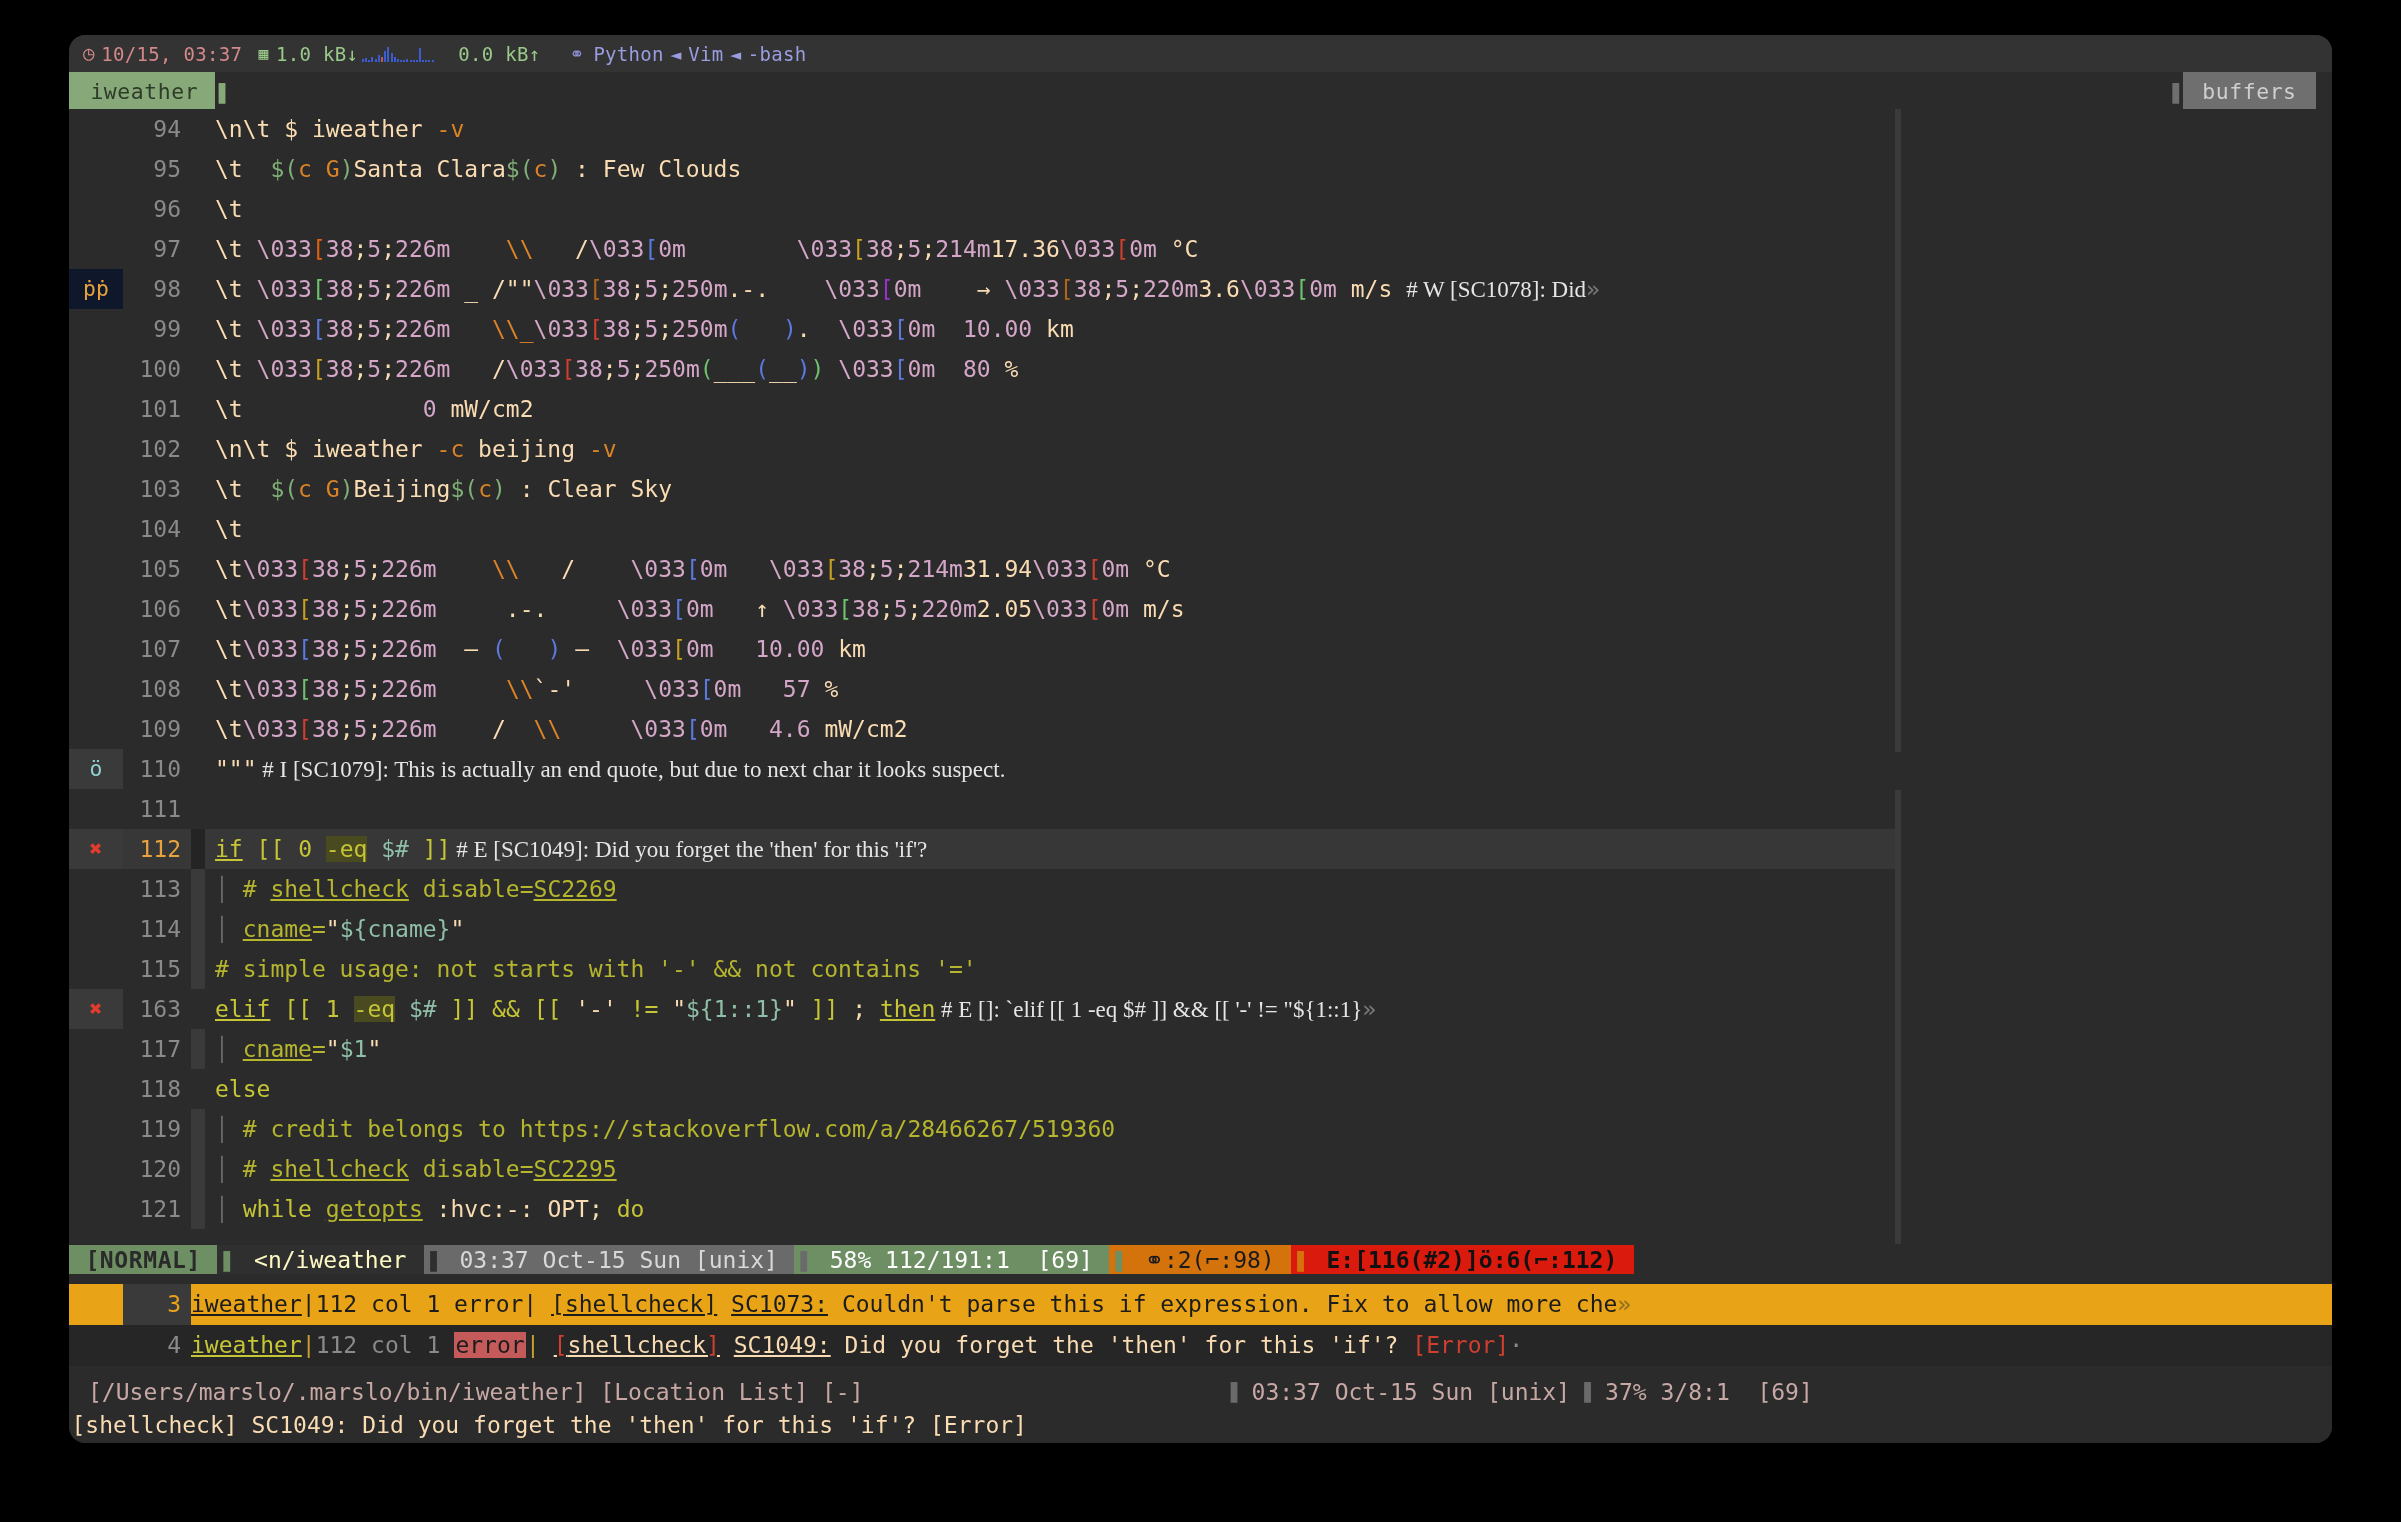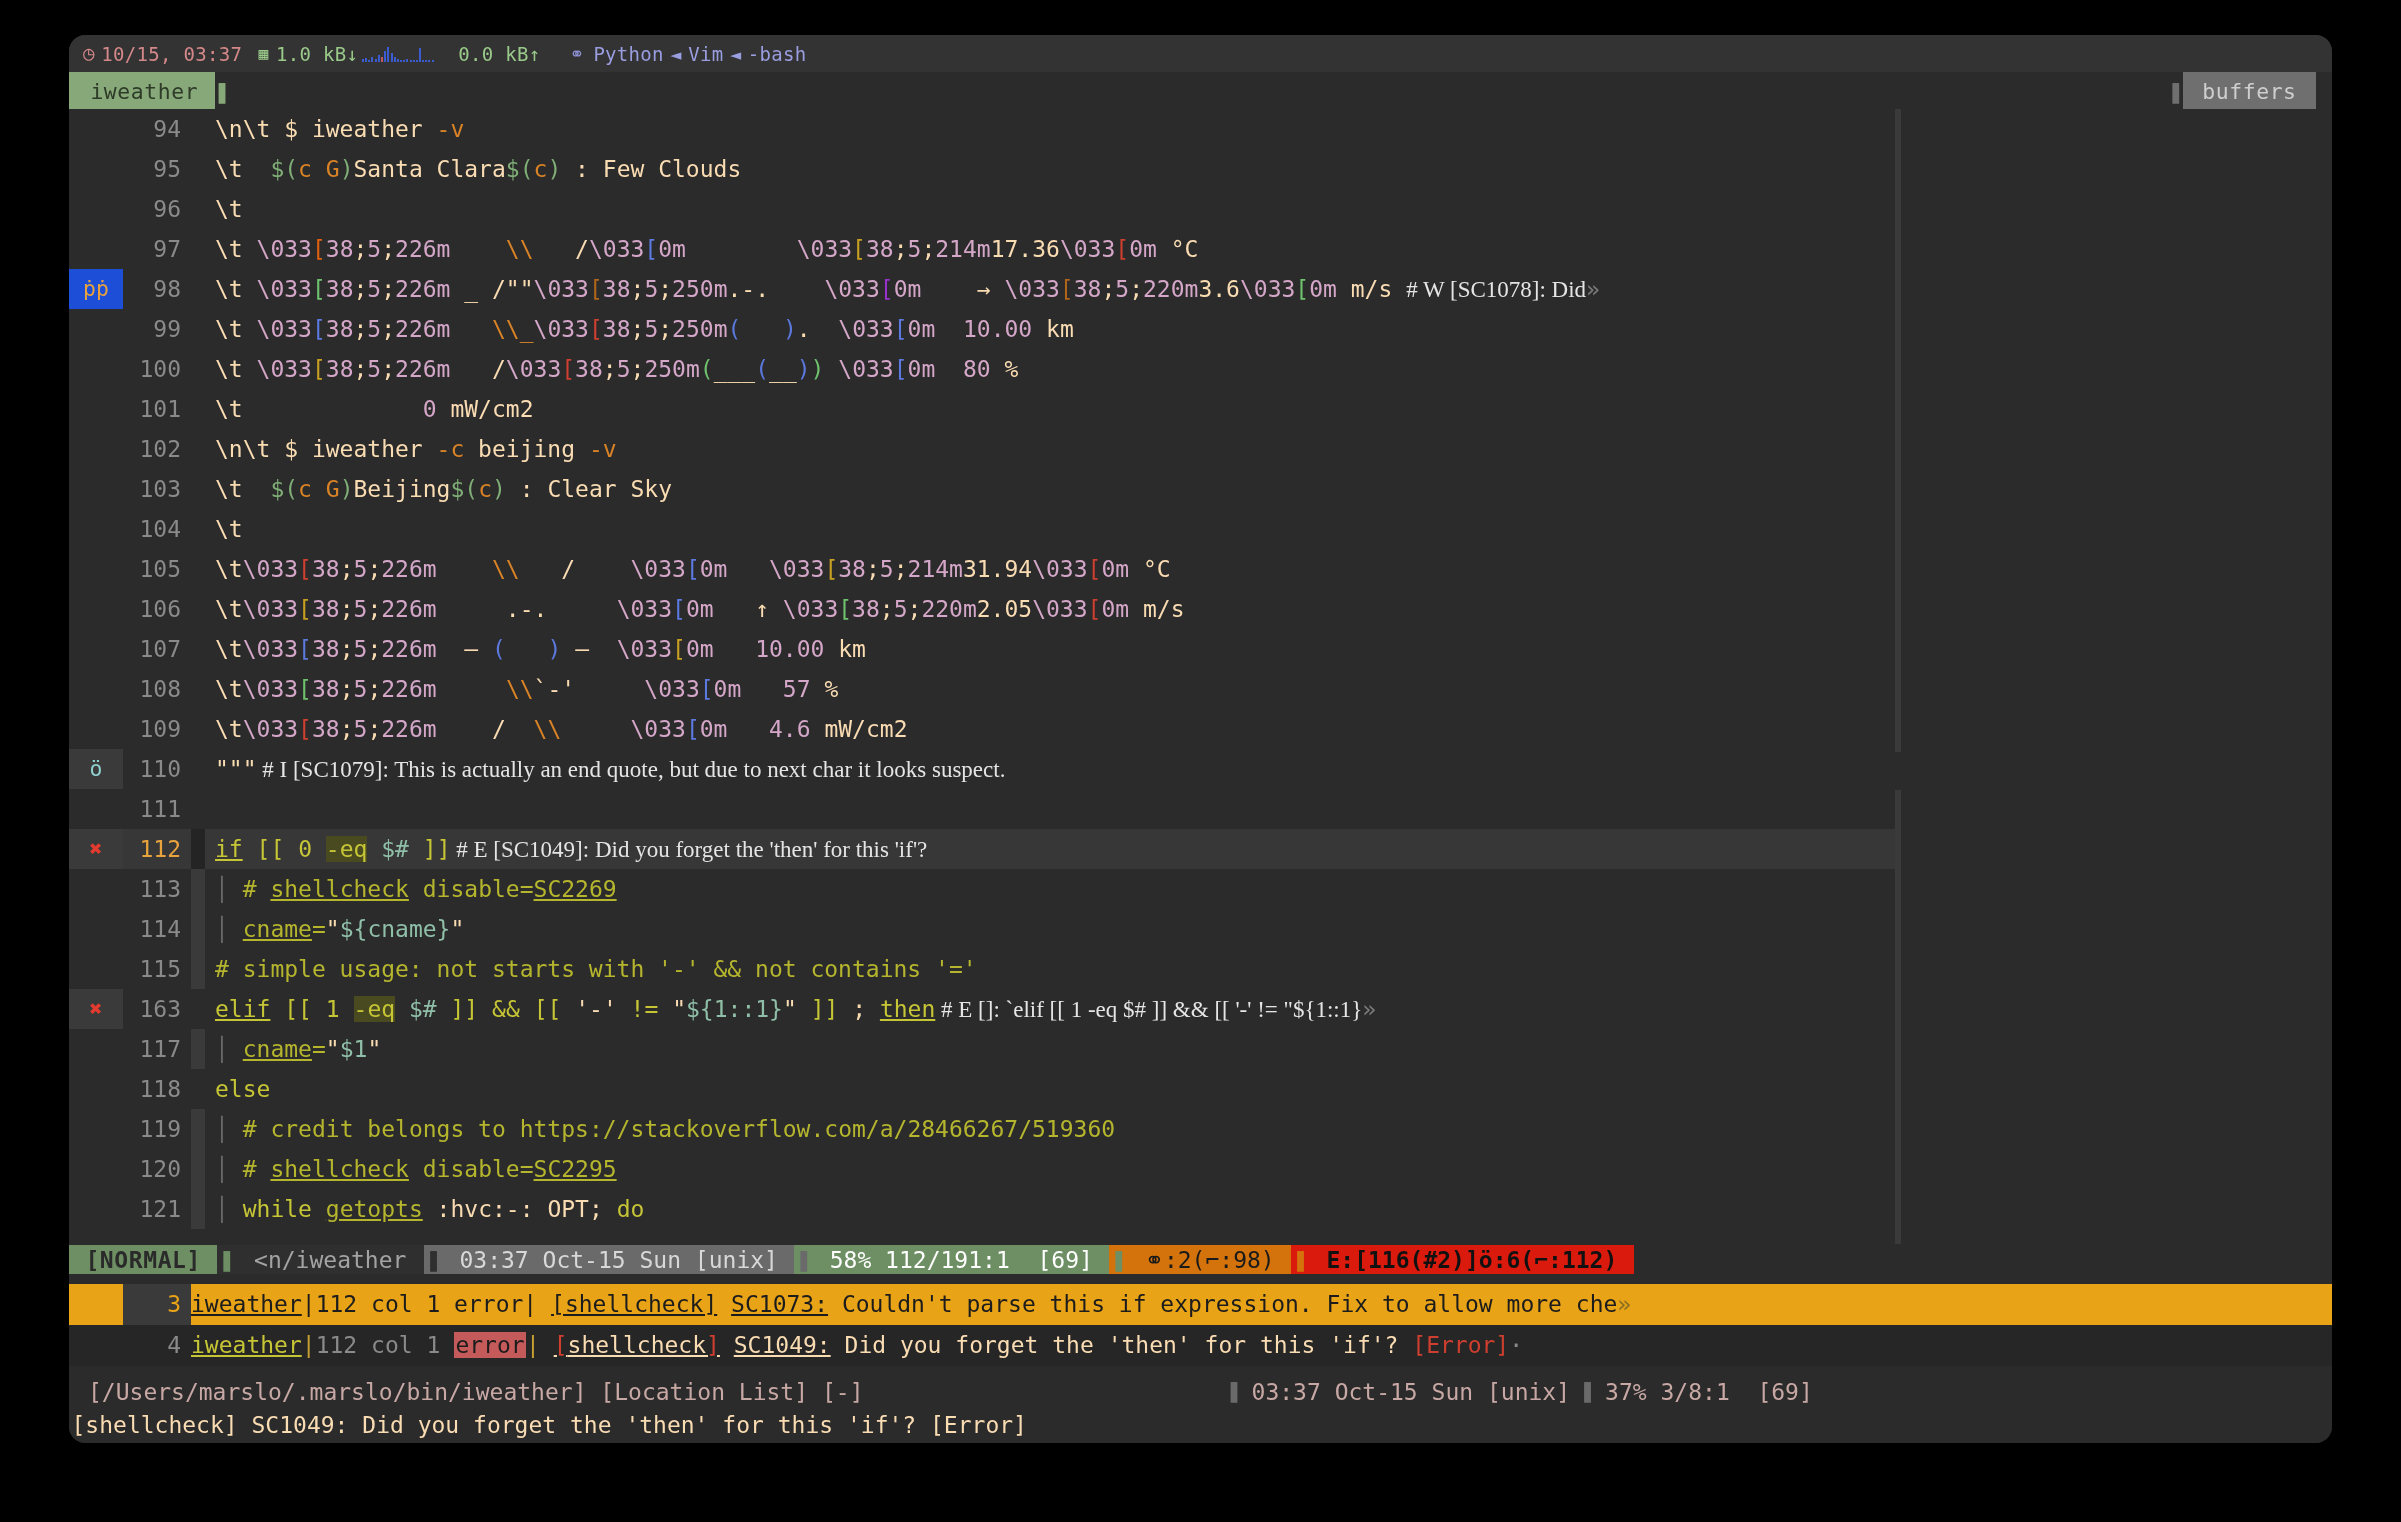--- a/index.html
+++ b/index.html
@@ -143,21 +143,21 @@
     line-height: 40px;
   }
   .line.cursorline { background: #373737; }
   .sign {
     width: 54px;
     flex: 0 0 54px;
     text-align: center;
     font-size: 21.4px;
     color: #cfcfcf;
   }
-  .sign.warn { color: #e8a33d; background: #1d4ed8; }
+  .sign.warn { color: #e8a33d; background: #0f172a; }
   .sign.info { color: #8fd0cf; background: #3a3a3a; }
   .sign.err  { color: #e33b2e; background: #3a3a3a; }
   .lnum {
     width: 68px;
     flex: 0 0 68px;
     text-align: right;
     padding-right: 10px;
     color: #8a8a8a;
     font-size: 23px;
   }
@@ -200,21 +200,21 @@
     align-items: stretch;
     font-size: 23px;
     white-space: pre;
   }
   .sl {
     display: flex; align-items: center;
     padding: 0 11.4px;
   }
   .sl-mode   { background: #6d8f63; color: #2a2a2a; padding: 0 16.4px; font-weight: bold; letter-spacing: 0.6px;}
   .sl-arrow  { width: 19px; display:flex; align-items:center; justify-content:center; font-size: 25px; overflow:hidden;}
-  .sl-file   { background: #2f2f2f; color: #a3a3a3; padding: 0 17.7px; }
+  .sl-file   { background: #2f2f2f; color: #fef9c3; padding: 0 17.7px; }
   .sl-time   { background: #6a6a6a; color: #d8d8d8; padding: 0 16.4px; }
   .sl-pos    { background: #6d8f63; color: #ffffff; padding: 0 16.4px; }
   .sl-warn   { background: #d4730c; color: #1a1a1a; padding: 0 16.4px; }
   .sl-err    { background: #d91a0c; color: #111111; padding: 0 16.4px; font-weight: bold; }
 
   
   .loclist {
     position: absolute;
     left: 0; top: 1249px;
     width: 100%;

